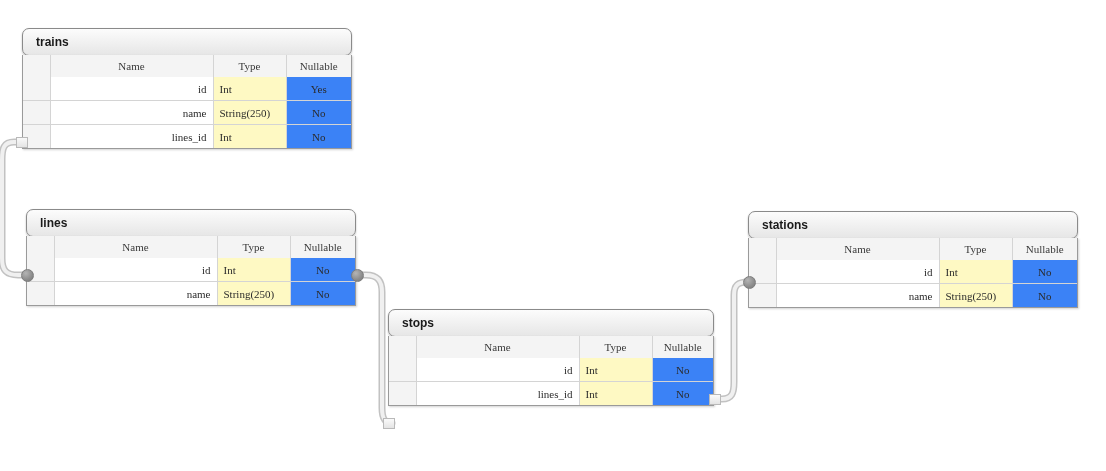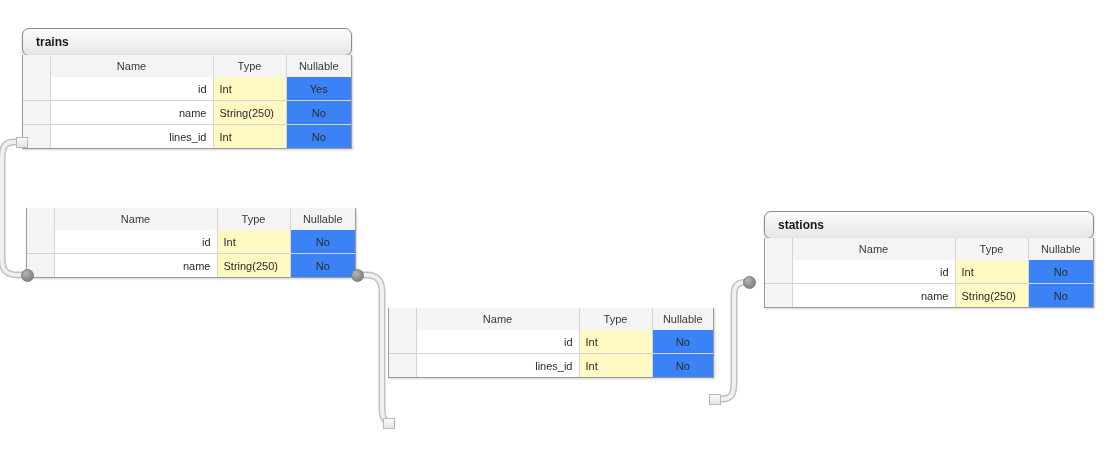--- a/index.html
+++ b/index.html
@@ -61,20 +61,21 @@
     border-top: none;
     background: #ffffff;
     margin-top: -1px;
     box-shadow: 1px 1px 2px rgba(0,0,0,0.18);
   }
 
   table.cols {
     border-collapse: collapse;
     width: 100%;
     table-layout: fixed;
+    font-family: Liberation Serif, serif;
   }
 
   table.cols th,
   table.cols td {
     border: 1px solid #d4d4d4;
     font-size: 11px;
     color: #2b2b2b;
     height: 23px;
     padding: 0 6px;
     overflow: hidden;
@@ -197,20 +198,21 @@
                 </td>
                 <td class="c-name">lines_id</td>
                 <td class="c-type">Int</td>
                 <td class="c-null">No</td>
               </tr>
             </tbody>
           </table>
         </div>
       </div>
       <div class="entity" style="left: 26px; top: 209px; width: 330px;">
+        <div class="entity-title">lines</div>
         <div class="entity-grid">
           <table class="cols">
             <colgroup>
               <col style="width: 27px;">
               <col style="width: 163px;">
               <col style="width: 73px;">
               <col style="width: auto;">
             </colgroup>
             <thead>
               <tr>
@@ -235,20 +237,21 @@
                 </td>
                 <td class="c-name">name</td>
                 <td class="c-type">String(250)</td>
                 <td class="c-null">No</td>
               </tr>
             </tbody>
           </table>
         </div>
       </div>
       <div class="entity" style="left: 388px; top: 309px; width: 326px;">
+        <div class="entity-title">stops</div>
         <div class="entity-grid">
           <table class="cols">
             <colgroup>
               <col style="width: 27px;">
               <col style="width: 163px;">
               <col style="width: 73px;">
               <col style="width: auto;">
             </colgroup>
             <thead>
               <tr>
@@ -272,21 +275,21 @@
                   <span class="icon-cell-inner"></span>
                 </td>
                 <td class="c-name">lines_id</td>
                 <td class="c-type">Int</td>
                 <td class="c-null">No</td>
               </tr>
             </tbody>
           </table>
         </div>
       </div>
-      <div class="entity" style="left: 748px; top: 211px; width: 330px; margin-left: 16px;">
+      <div class="entity" style="left: 748px; top: 211px; width: 330px;">
         <div class="entity-title">stations</div>
         <div class="entity-grid">
           <table class="cols">
             <colgroup>
               <col style="width: 27px;">
               <col style="width: 163px;">
               <col style="width: 73px;">
               <col style="width: auto;">
             </colgroup>
             <thead>

